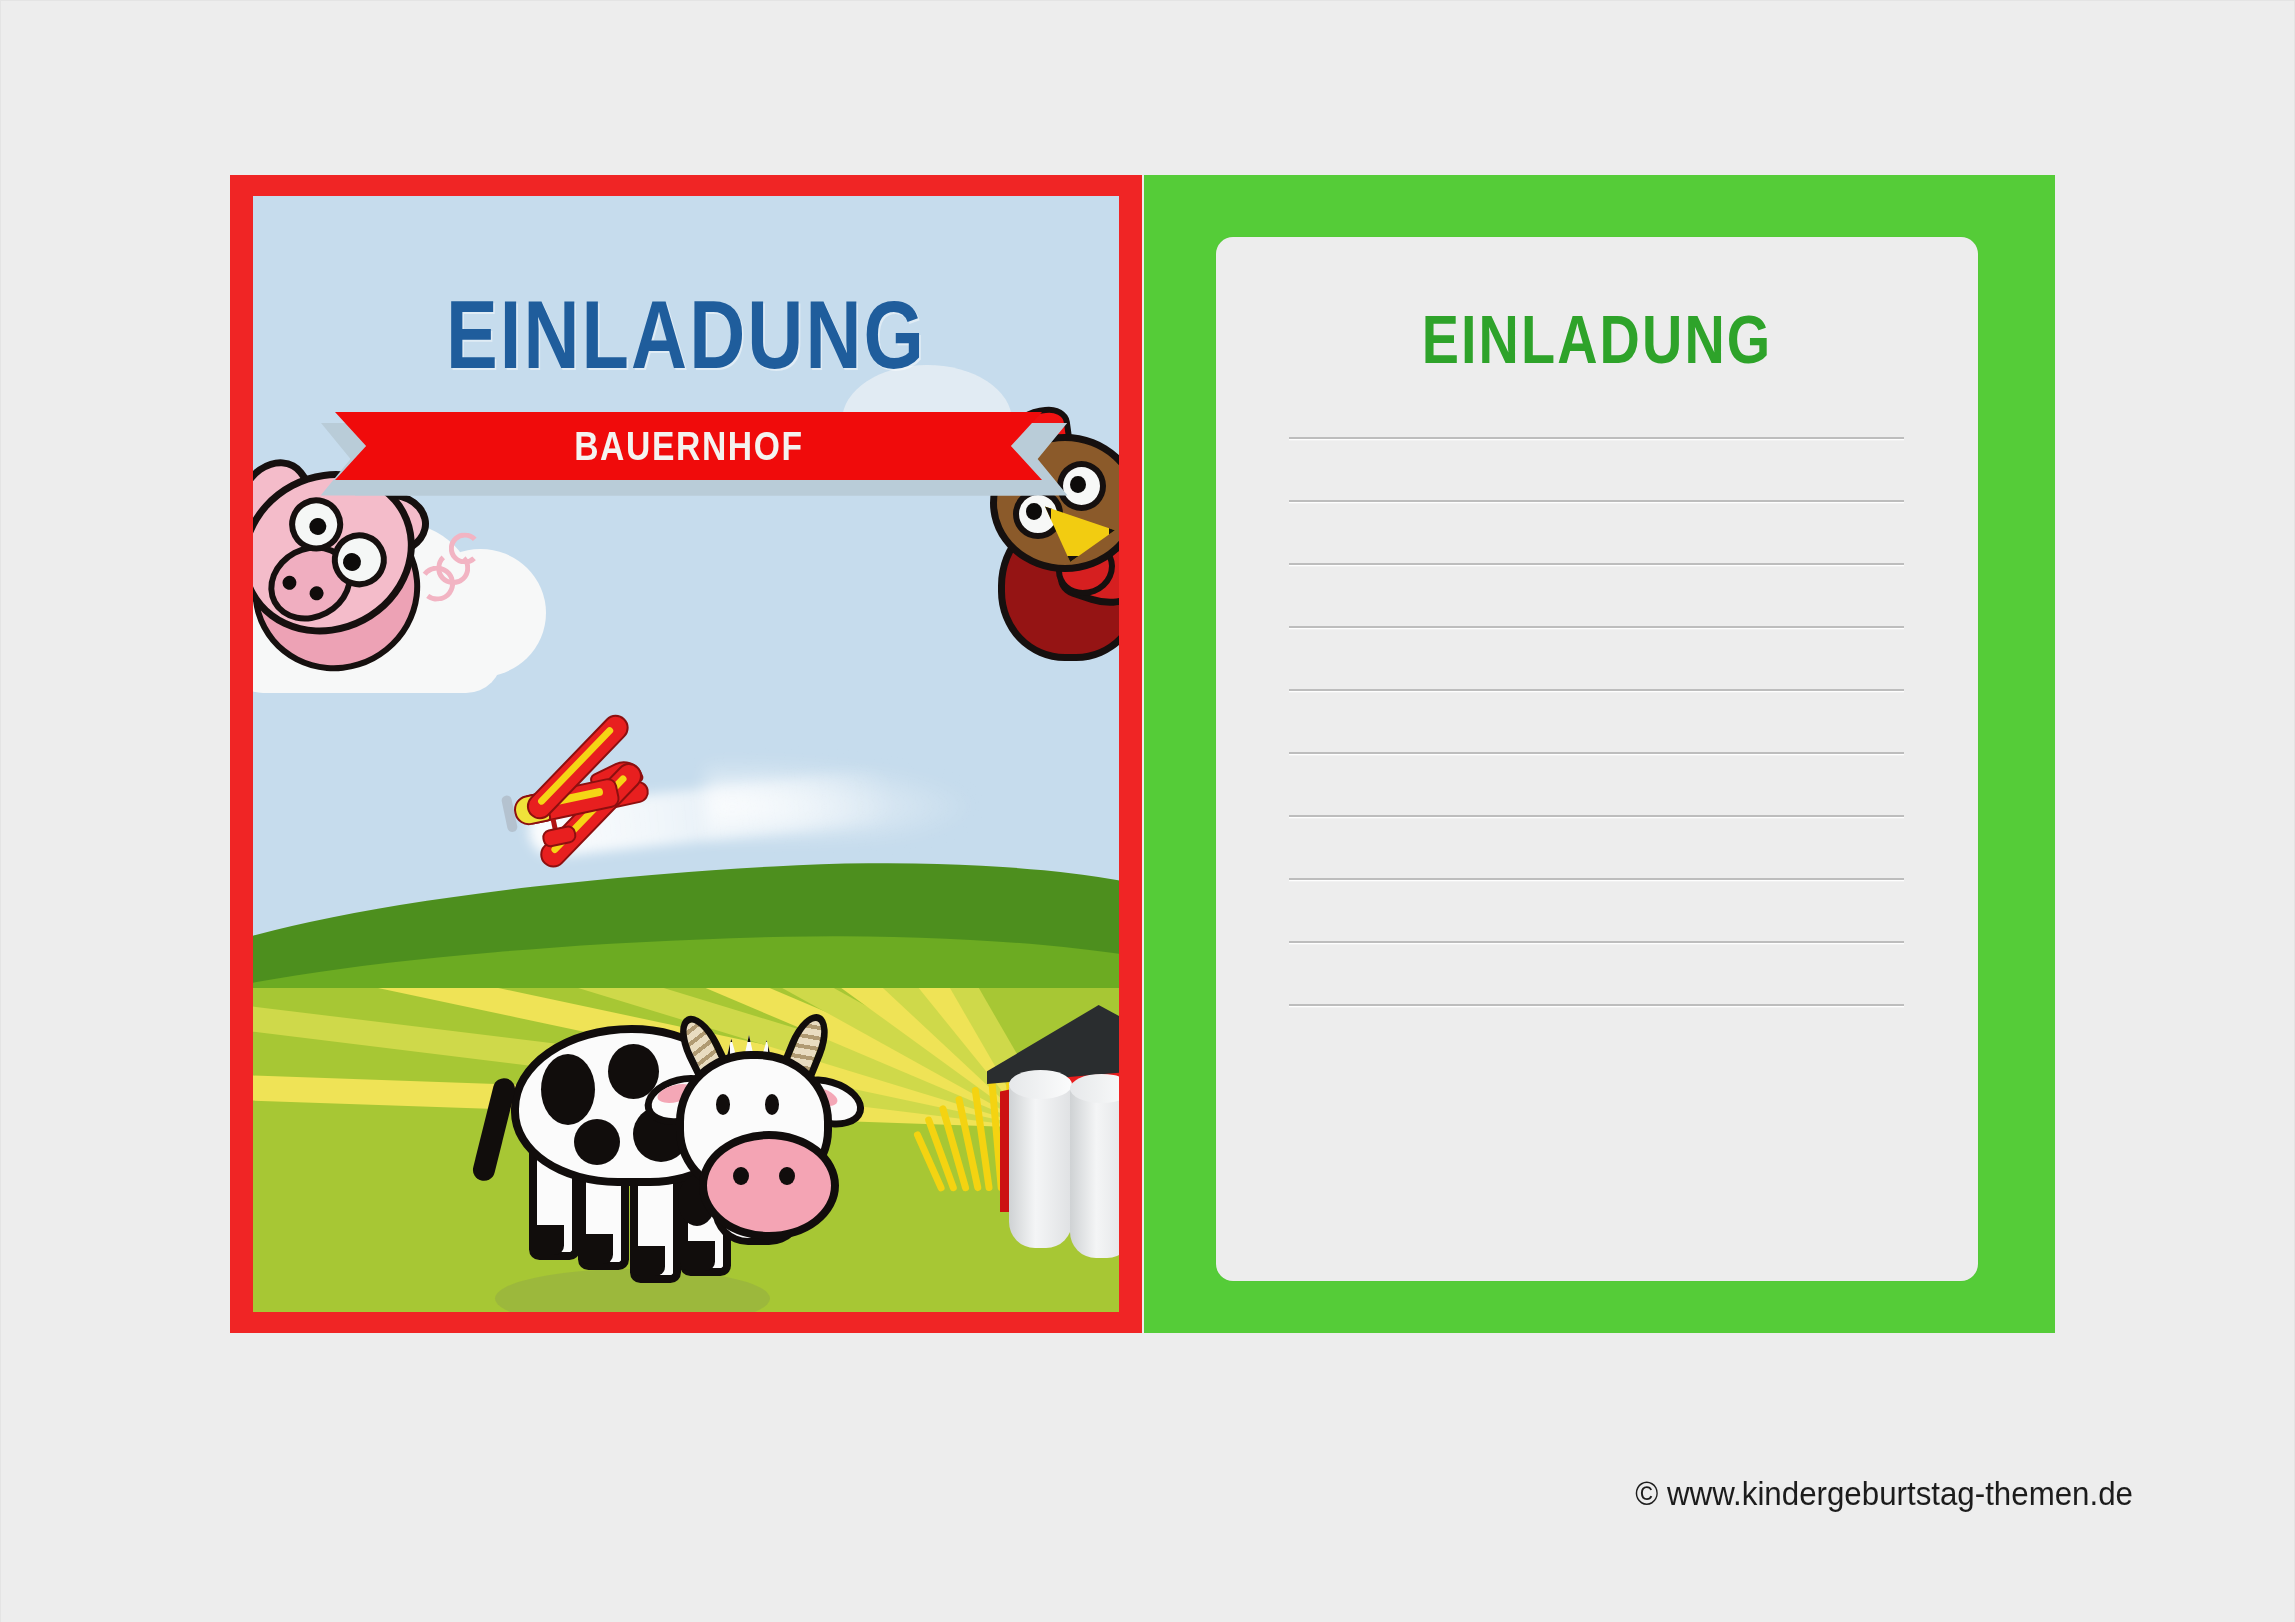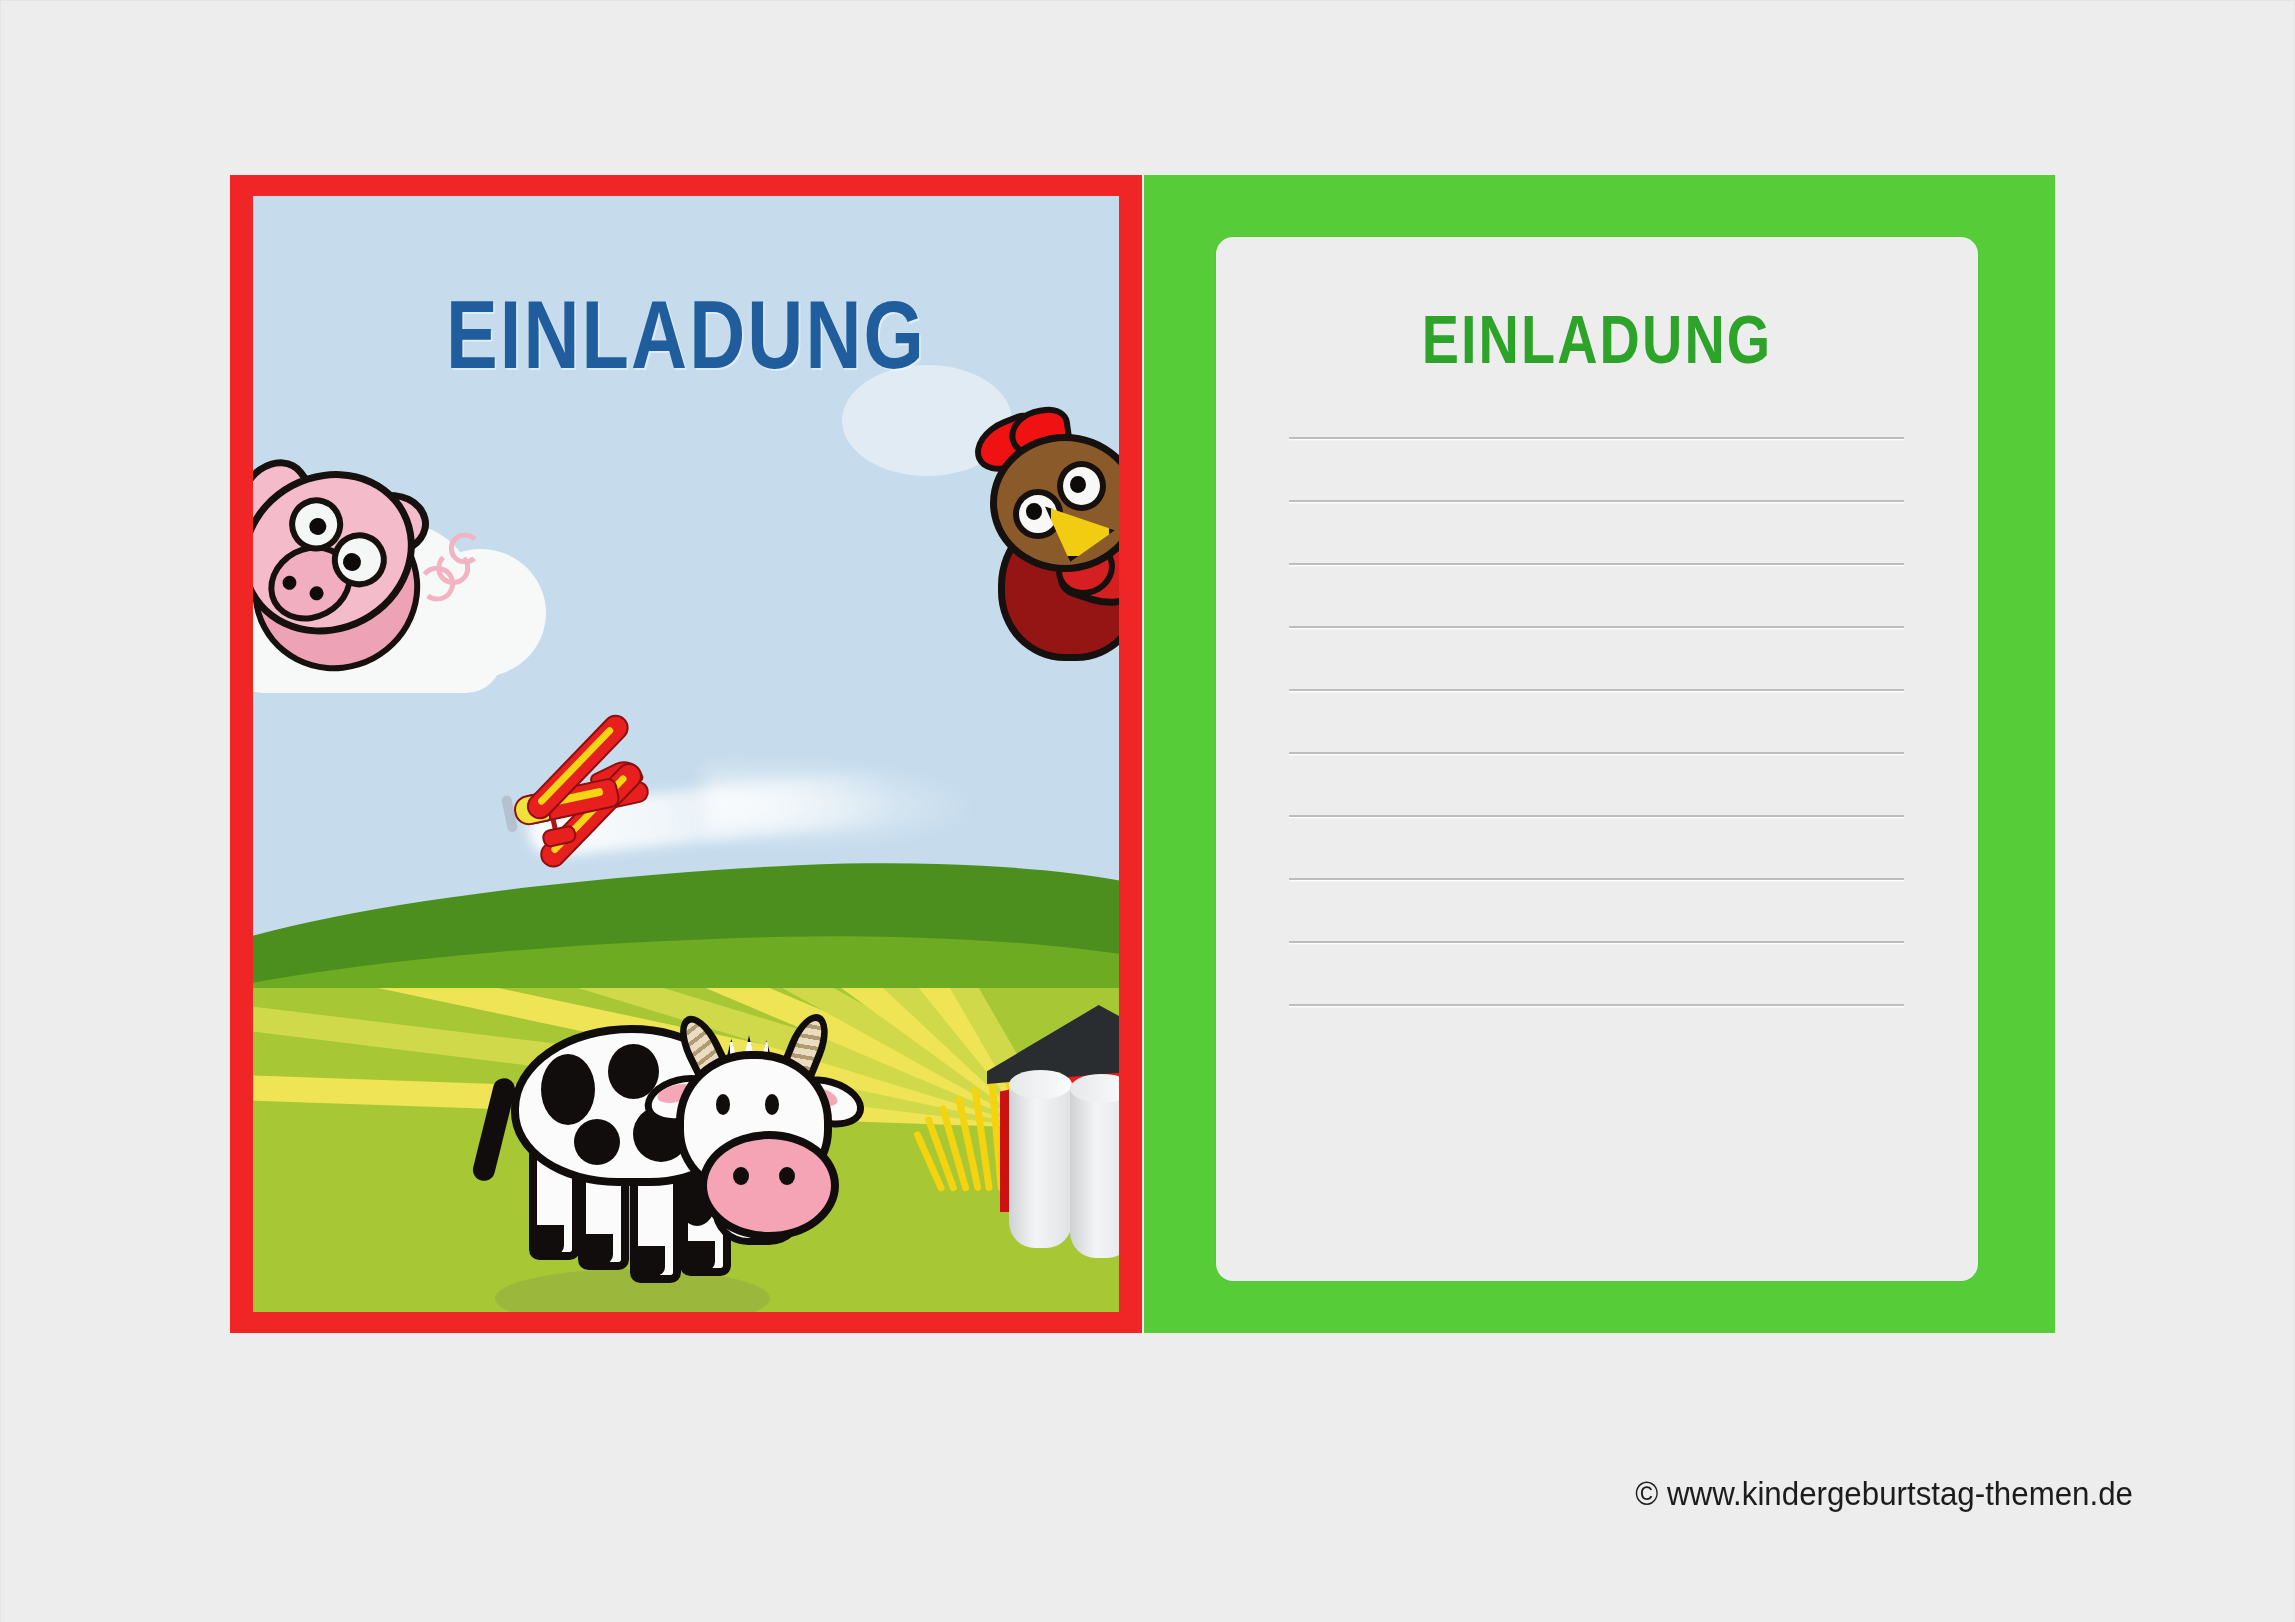--- a/index.html
+++ b/index.html
@@ -486,20 +486,27 @@
       <div class="cow-eye" style="left:296px;top:115px;"></div>
       <div class="cow-smile"></div>
       <div class="cow-snout"></div>
       <div class="cow-nostril" style="left:264px;top:188px;width:15.7px;height:18.3px;"></div>
       <div class="cow-nostril" style="left:310px;top:188px;width:15.7px;height:18.3px;"></div>
     </div>
 
     <div id="title-wrap">
       <span id="front-title">EINLADUNG</span>
     </div>
+    <div id="ribbon-wrap">
+      <div id="ribbon-shadow"></div>
+      <div id="ribbon-shadow2"></div>
+      <div id="ribbon">
+        <span id="front-subtitle">BAUERNHOF</span>
+      </div>
+    </div>
 
   </div>
 </div>
 
 <div id="inside-card">
   <div id="note-sheet">
     <div id="inside-title">EINLADUNG</div>
     <div id="lines">
       <div class="wline"></div>
       <div class="wline"></div>

